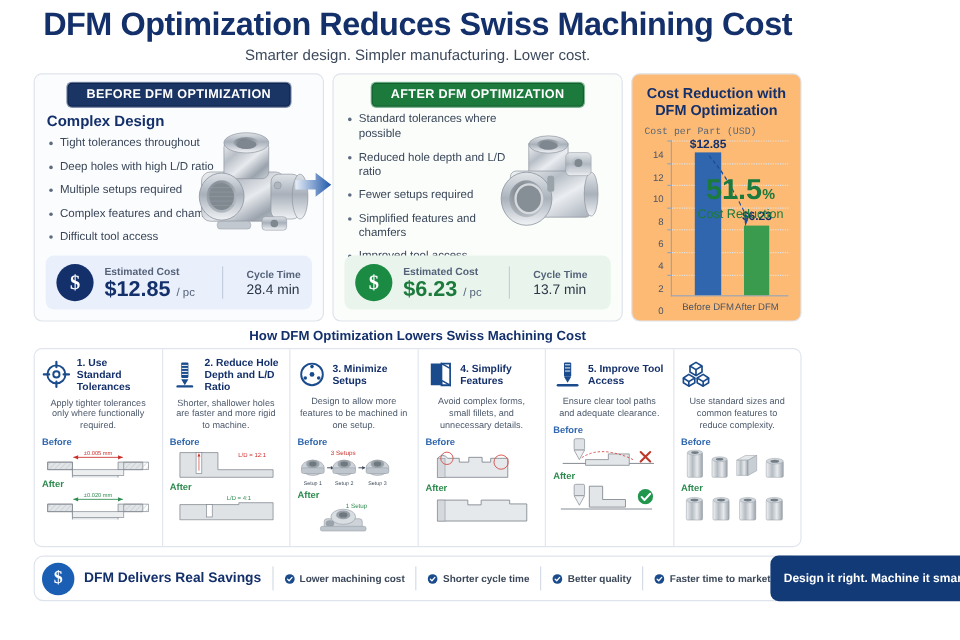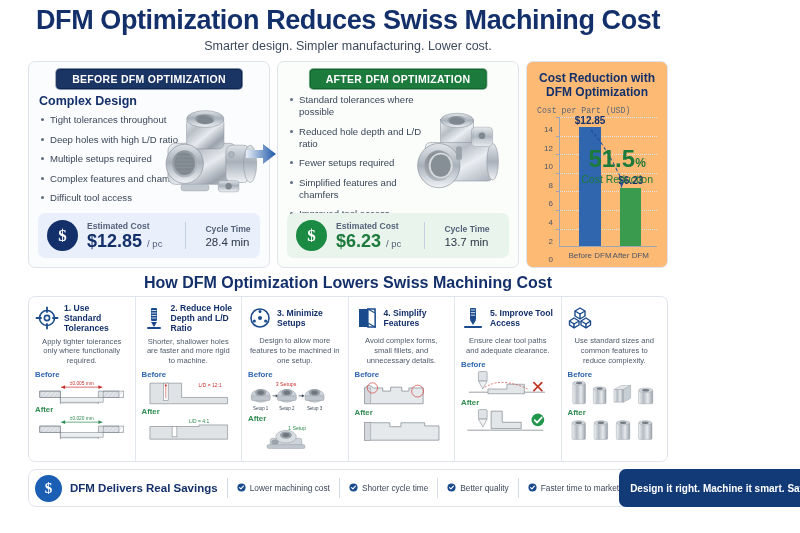--- a/index.html
+++ b/index.html
@@ -114,21 +114,21 @@
     position:absolute; font-size:8px; color:#4a5566;
     transform:translateX(-50%); top:134px; white-space:nowrap;
   }
   .redbox { position:absolute; right:6px; top:30px; text-align:center; }
   .redbox .pct { font-size:24px; font-weight:700; color:#1b7a3c; line-height:1; }
   .redbox .pct small { font-size:12px; }
   .redbox .cap { font-size:10.5px; color:#1b7a3c; margin-top:2px; }
 
   
   .midtitle {
-    text-align:center; font-size:16px; color:#14306b; font-weight:700;
+    text-align:center; font-size:11px; color:#14306b; font-weight:700;
     padding:6px 0 4px 0;
   }
 
   
   .tips {
     display:flex; margin:0 8px; border:1px solid #e0e5ed; border-radius:7px;
     height:166px; overflow:hidden; background:#fff;
   }
   .tip { flex:1; padding:6px 6px 4px 6px; position:relative; }
   .tip + .tip { border-left:1px solid #e2e7ef; }
@@ -150,21 +150,21 @@
     border:1px solid #dfe4ec; border-radius:8px;
     display:flex; align-items:center; padding:0 0 0 6px; background:#fff;
   }
   .f-dollar {
     width:27px; height:27px; border-radius:50%; background:#1a5fb4;
     display:flex; align-items:center; justify-content:center; color:#fff;
     font-size:15px; font-weight:700; font-family:"Liberation Serif",serif; flex:none;
   }
   .f-title { font-size:11.5px; font-weight:700; color:#14306b; margin-left:8px; white-space:nowrap; }
   .f-sep { width:1px; height:20px; background:#d5dce7; margin:0 9px; flex:none; }
-  .f-item { display:flex; align-items:flex-start; gap:4px; font-size:8.3px; color:#3c4859; white-space:nowrap; }
+  .f-item { display:flex; align-items:flex-end; gap:4px; font-size:8.3px; color:#3c4859; white-space:nowrap;font-weight:bold; }
   .f-check { width:9px; height:9px; flex:none; }
   .f-cta {
     margin-left:auto; background:#123a77; color:#fff; border-radius:7px;
     font-size:10px; font-weight:700; padding:0 11px; height:38px;
     display:flex; align-items:center; white-space:nowrap;
   }
   svg { display:block; }
 </style>
 </head>
 <body>

